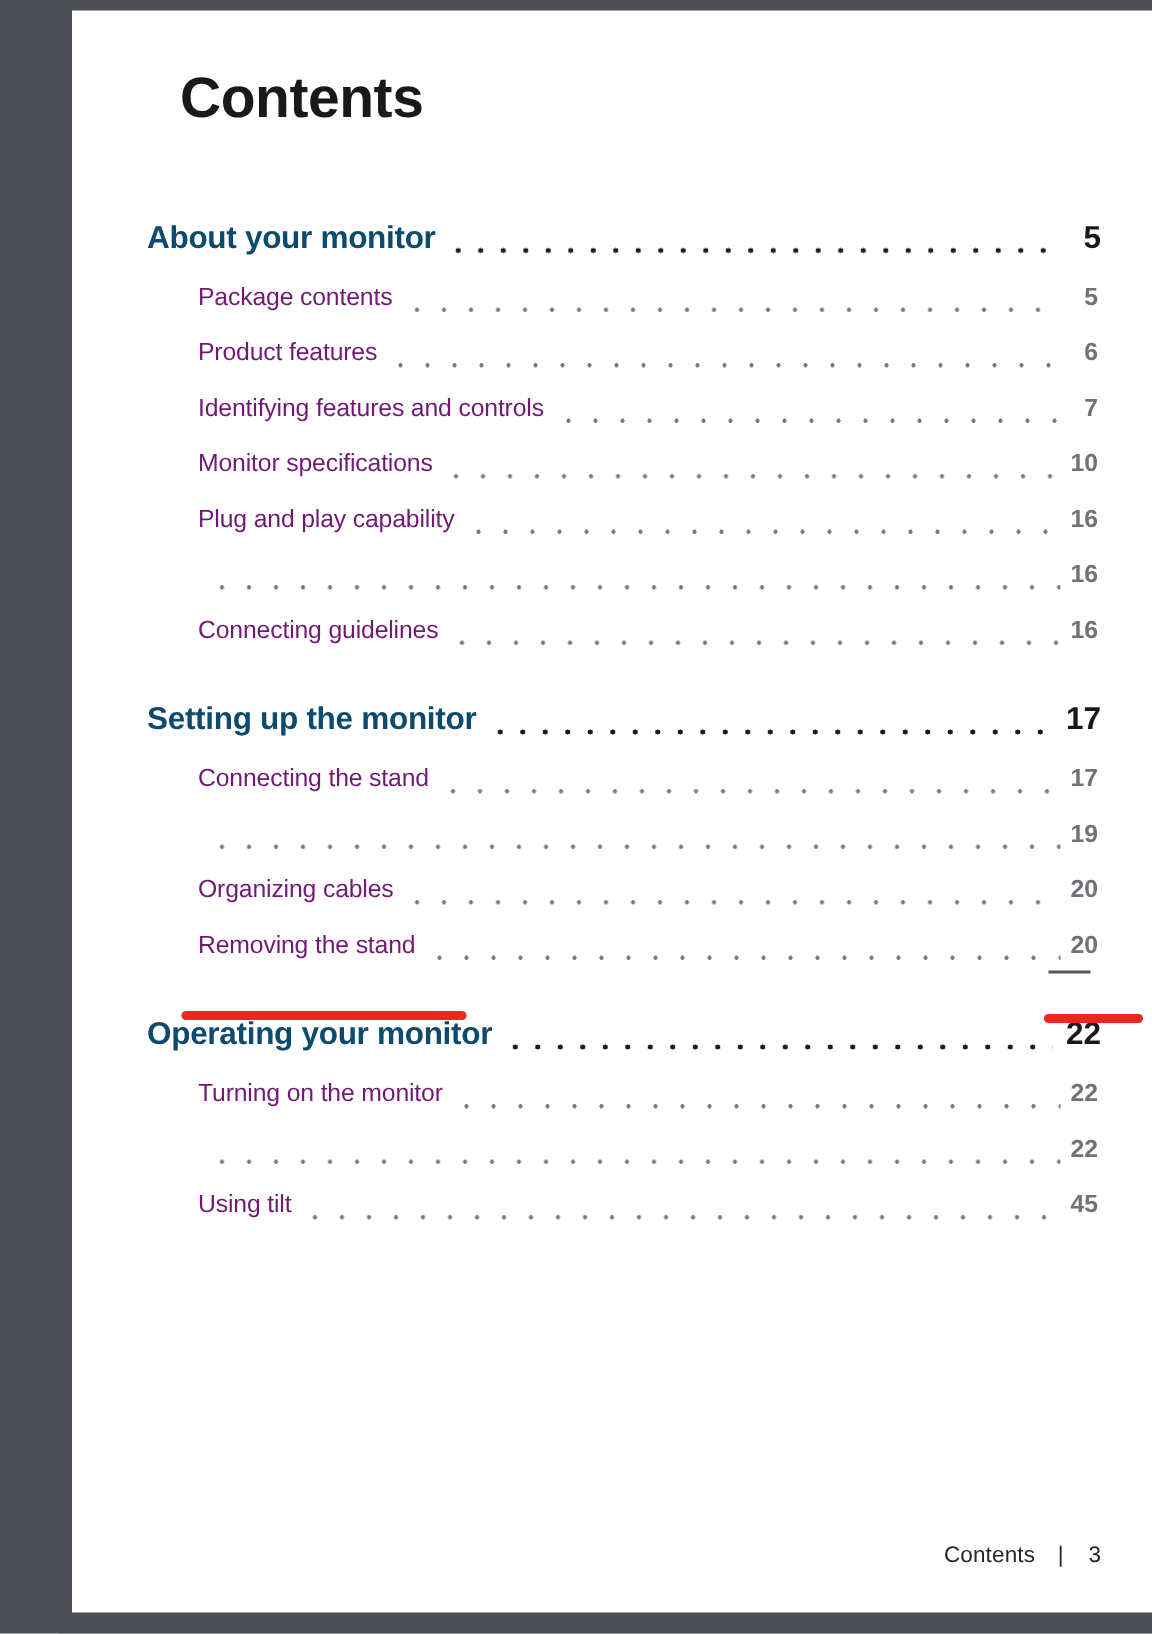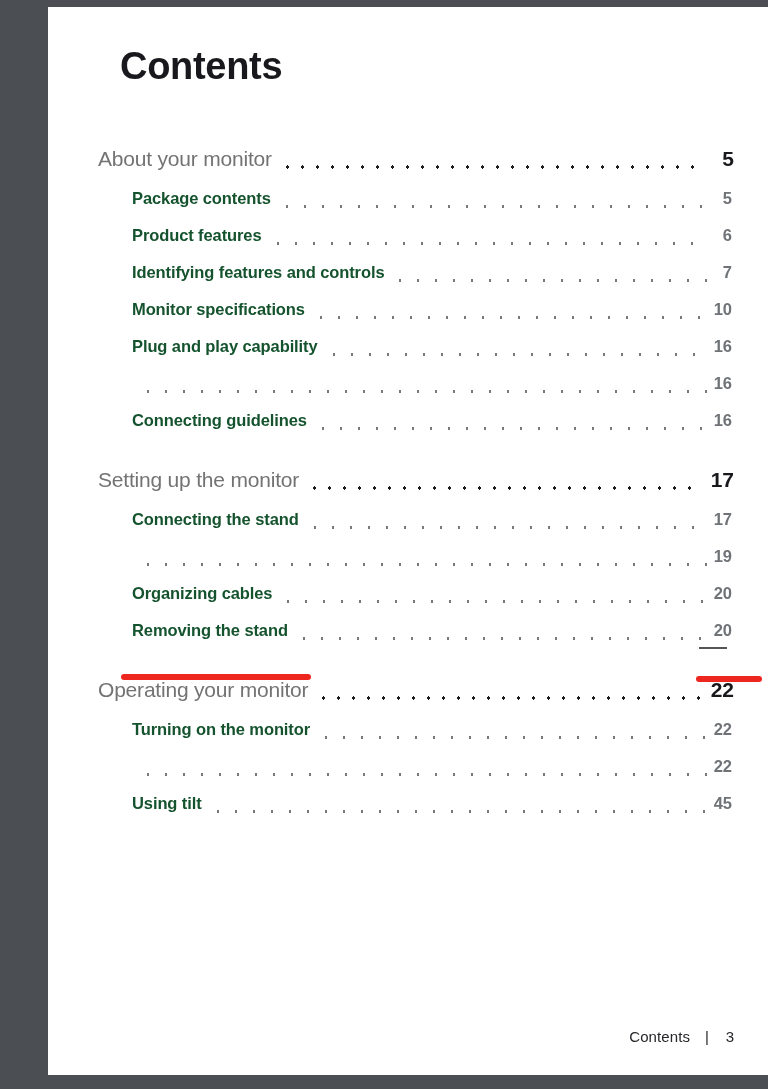--- a/index.html
+++ b/index.html
@@ -63,22 +63,22 @@
 
   
   .toc-row.level-1 {
     padding-left: 50px;
     padding-right: 62px;
     height: 42px;
     margin-bottom: 0;
   }
   .toc-row.level-1 .row-label {
     font-size: 21px;
-    font-weight: normal;
-    color: #737373;
+    font-weight: bold;
+    color: #0c4a6e;
     letter-spacing: -0.2px;
     white-space: nowrap;
   }
   .toc-row.level-1 .leader {
     flex: 1 1 auto;
     min-width: 6px;
     align-self: center;
     height: 4px;
     margin: 0 6px 2px 8px;
     background-image: radial-gradient(circle, #1c1c20 1.6px, rgba(0,0,0,0) 1.8px);
@@ -96,22 +96,22 @@
   }
 
   
   .toc-row.level-2 {
     padding-left: 84px;
     padding-right: 64px;
     height: 37px;
   }
   .toc-row.level-2 .row-label {
     font-size: 16.5px;
-    font-weight: bold;
-    color: #14532d;
+    font-weight: normal;
+    color: #701a75;
     letter-spacing: -0.1px;
     white-space: nowrap;
   }
   .toc-row.level-2 .leader {
     flex: 1 1 auto;
     min-width: 6px;
     align-self: center;
     height: 3px;
     margin: 0 3px 2px 7px;
     background-image: radial-gradient(circle, #76797d 1.3px, rgba(0,0,0,0) 1.5px);

